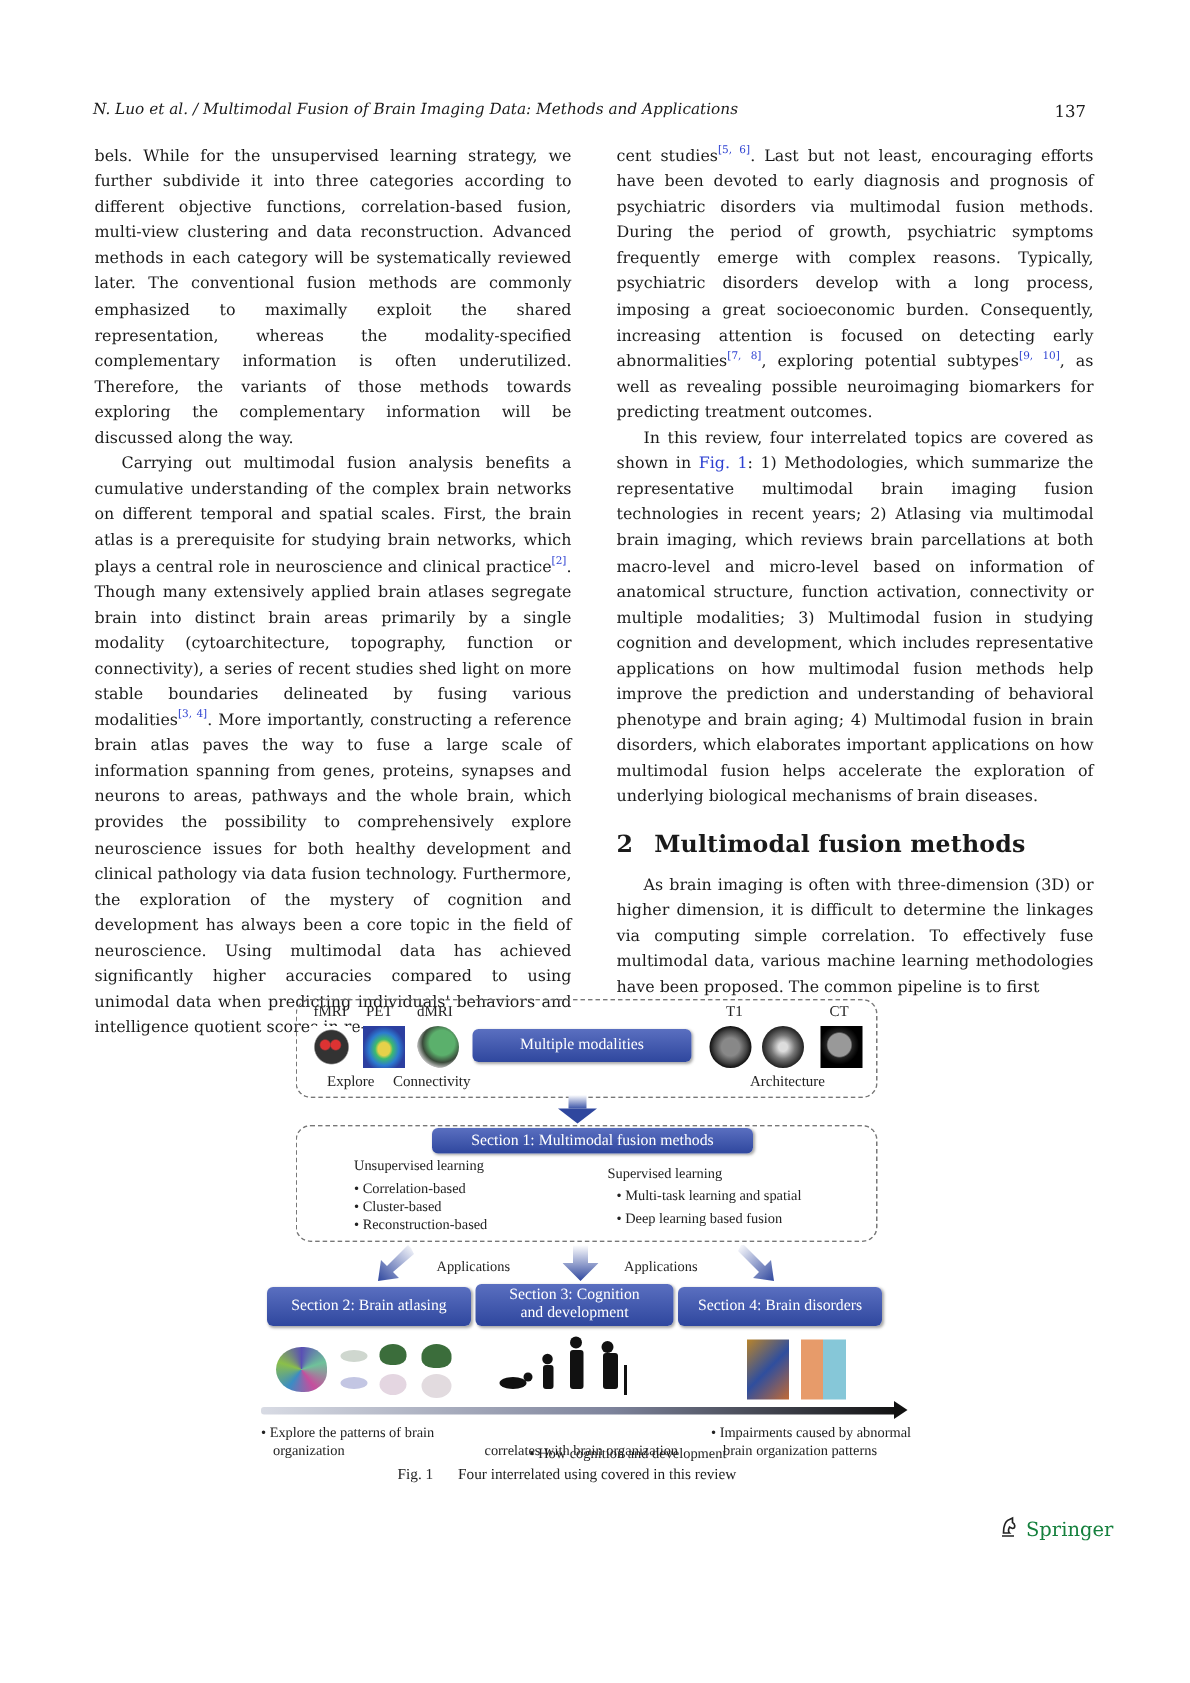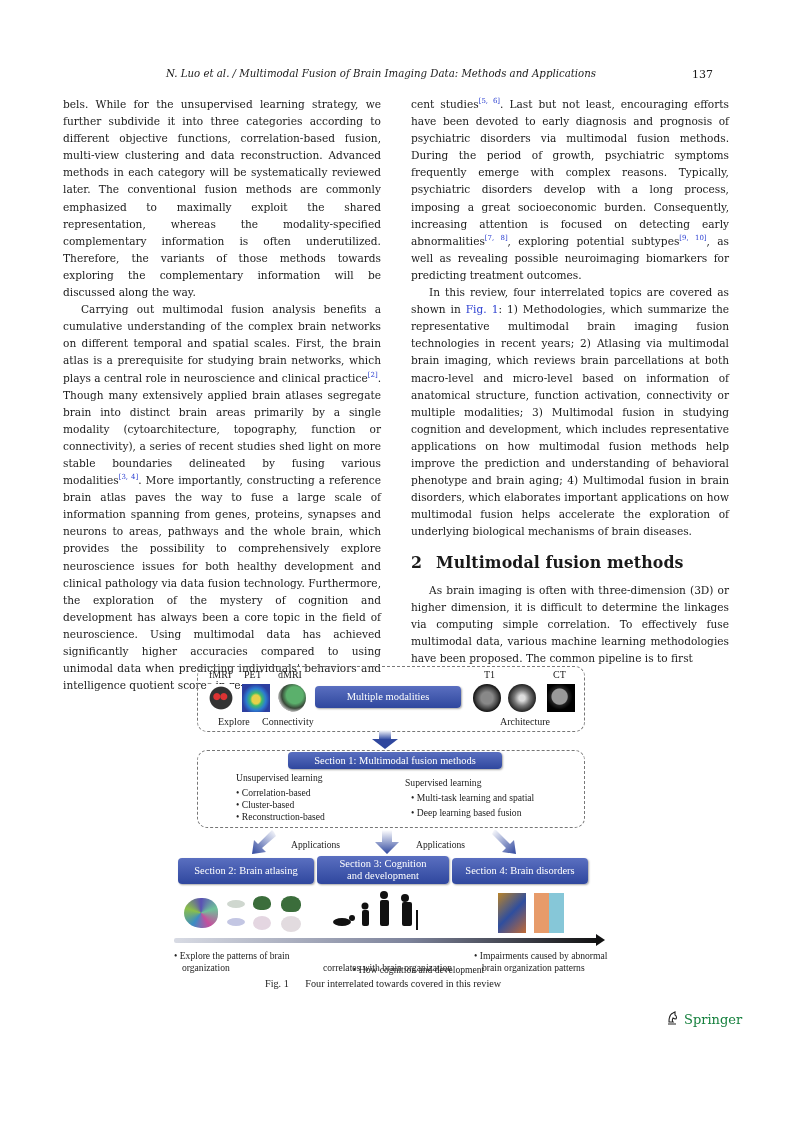--- a/index.html
+++ b/index.html
@@ -1,19 +1,19 @@
 <!DOCTYPE html>
 <html><head>
 <meta charset="utf-8">
 <style>
   html, body { margin: 0; padding: 0; background: #ffffff; }
   body { width: 793px; height: 1122px; position: relative; overflow: hidden;
          font-family: "DejaVu Serif", "Liberation Serif", serif; color: #1a1a1a; }
-  .header { position: absolute; left: 51px; top: 68px; width: 660px; height: 16px;
-            font-size: 10.2px; font-style: italic; text-align: center; }
+  .header { position: absolute; left: 62px; top: 68px; width: 660px; height: 16px;
+            font-size: 10.2px; font-style: italic; }
   .header .page-no { position: absolute; right: -2px; top: 0; font-style: normal; font-size: 11px; }
   .col { position: absolute; top: 96px; width: 318px; font-size: 10.6px; line-height: 17.1px;
          text-align: justify; hyphens: manual; }
   .col p { margin: 0; }
   .col p.indent { text-indent: 18px; }
   .col-left { left: 63px; }
   .col-right { left: 411px; }
   sup { font-size: 7px; color: #2b3fd1; vertical-align: 5px; line-height: 0; }
   .ref { color: #2b3fd1; }
   h2.section { font-size: 15.8px; font-weight: normal; margin: 14px 0 10px 0; letter-spacing: 0.1px;
@@ -168,21 +168,21 @@
 
   <span class="fig-text" style="left:4px; top:286px;">• Explore the patterns of brain</span>
   <span class="fig-text" style="left:12px; top:298px;">organization</span>
   <span class="fig-text" style="left:145px; top:300px;margin-left:38px;">• How cognition and development</span>
   <span class="fig-text" style="left:153px; top:298px;">correlates with brain organization</span>
   <span class="fig-text" style="left:304px; top:286px;">• Impairments caused by abnormal</span>
   <span class="fig-text" style="left:312px; top:298px;">brain organization patterns</span>
 
   <div class="caption">
     <span class="fig-no">Fig. 1</span>
-    <span>Four interrelated towards covered in this review</span>
+    <span>Four interrelated using covered in this review</span>
   </div>
 </div>
 
 <div class="springer">
   <span>
     <svg width="16" height="16" viewBox="0 0 16 16">
         <path d="M4 14 L12 14 M5 12 C5 7 6 4 9 3 L11 2 L11 5 C13 6 13 9 11 9 L9 8 C8 10 8 11 9 12 Z" fill="none" stroke="#222" stroke-width="1.1"></path>
       </svg>
   </span>
   <span>Springer</span>

